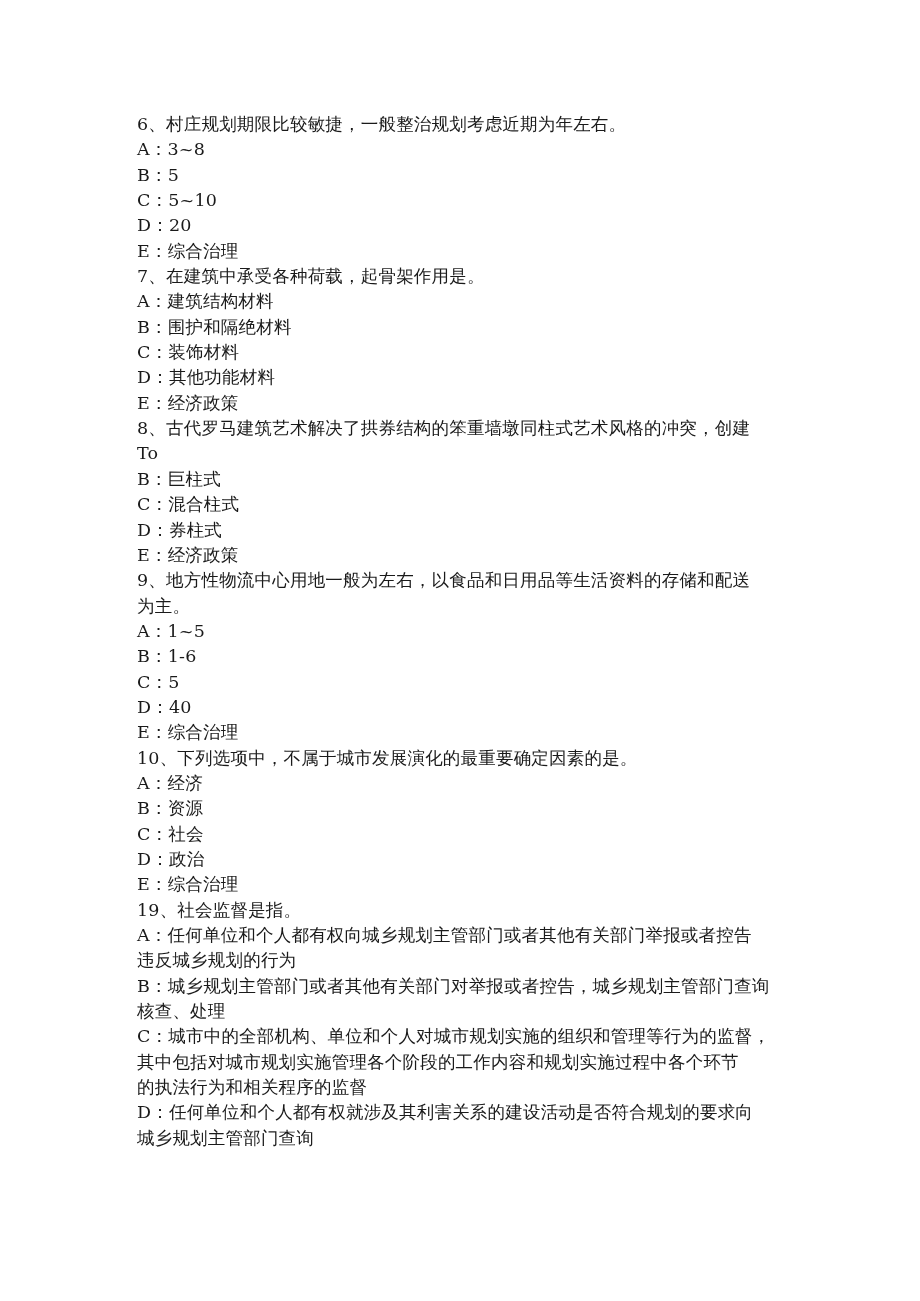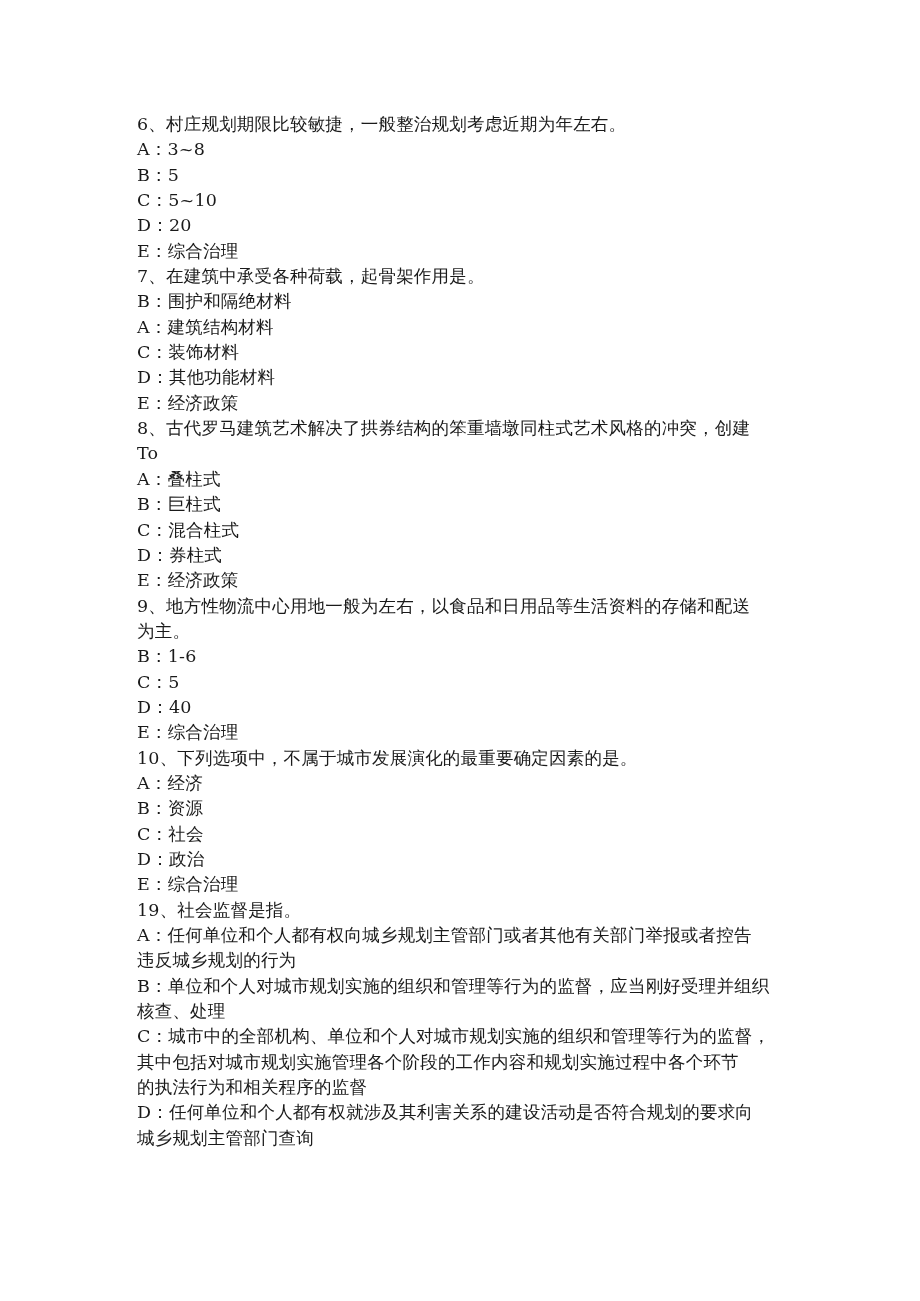--- a/index.html
+++ b/index.html
@@ -42,40 +42,40 @@
     <div class="line question">6、村庄规划期限比较敏捷，一般整治规划考虑近期为年左右。</div>
     <div class="line option">A：3~8</div>
     <div class="line option">B：5</div>
     <div class="line option">C：5~10</div>
     <div class="line option">D：20</div>
     <div class="line option">E：综合治理</div>
   </div>
 
   <div class="question-block">
     <div class="line question">7、在建筑中承受各种荷载，起骨架作用是。</div>
+    <div class="line option">A：建筑结构材料</div>
     <div class="line option">B：围护和隔绝材料</div>
-    <div class="line option">A：建筑结构材料</div>
     <div class="line option">C：装饰材料</div>
     <div class="line option">D：其他功能材料</div>
     <div class="line option">E：经济政策</div>
   </div>
 
   <div class="question-block">
     <div class="line question">8、古代罗马建筑艺术解决了拱券结构的笨重墙墩同柱式艺术风格的冲突，创建</div>
     <div class="line question">To</div>
-    <div class="line option">A：叠柱式</div>
     <div class="line option">B：巨柱式</div>
     <div class="line option">C：混合柱式</div>
     <div class="line option">D：券柱式</div>
     <div class="line option">E：经济政策</div>
   </div>
 
   <div class="question-block">
     <div class="line question">9、地方性物流中心用地一般为左右，以食品和日用品等生活资料的存储和配送</div>
     <div class="line question">为主。</div>
+    <div class="line option">A：1~5</div>
     <div class="line option">B：1-6</div>
     <div class="line option">C：5</div>
     <div class="line option">D：40</div>
     <div class="line option">E：综合治理</div>
   </div>
 
   <div class="question-block">
     <div class="line question">10、下列选项中，不属于城市发展演化的最重要确定因素的是。</div>
     <div class="line option">A：经济</div>
     <div class="line option">B：资源</div>
@@ -84,21 +84,21 @@
     <div class="line option">E：综合治理</div>
   </div>
 
   <div class="question-block">
     <div class="line question">19、社会监督是指。</div>
     <div class="option-group">
       <div class="line option">A：任何单位和个人都有权向城乡规划主管部门或者其他有关部门举报或者控告</div>
       <div class="line option">违反城乡规划的行为</div>
     </div>
     <div class="option-group">
-      <div class="line option">B：单位和个人对城市规划实施的组织和管理等行为的监督，应当刚好受理并组织</div>
+      <div class="line option">B：城乡规划主管部门或者其他有关部门对举报或者控告，城乡规划主管部门查询</div>
       <div class="line option">核查、处理</div>
     </div>
     <div class="option-group">
       <div class="line option">C：城市中的全部机构、单位和个人对城市规划实施的组织和管理等行为的监督，</div>
       <div class="line option">其中包括对城市规划实施管理各个阶段的工作内容和规划实施过程中各个环节</div>
       <div class="line option">的执法行为和相关程序的监督</div>
     </div>
     <div class="option-group">
       <div class="line option">D：任何单位和个人都有权就涉及其利害关系的建设活动是否符合规划的要求向</div>
       <div class="line option">城乡规划主管部门查询</div>

